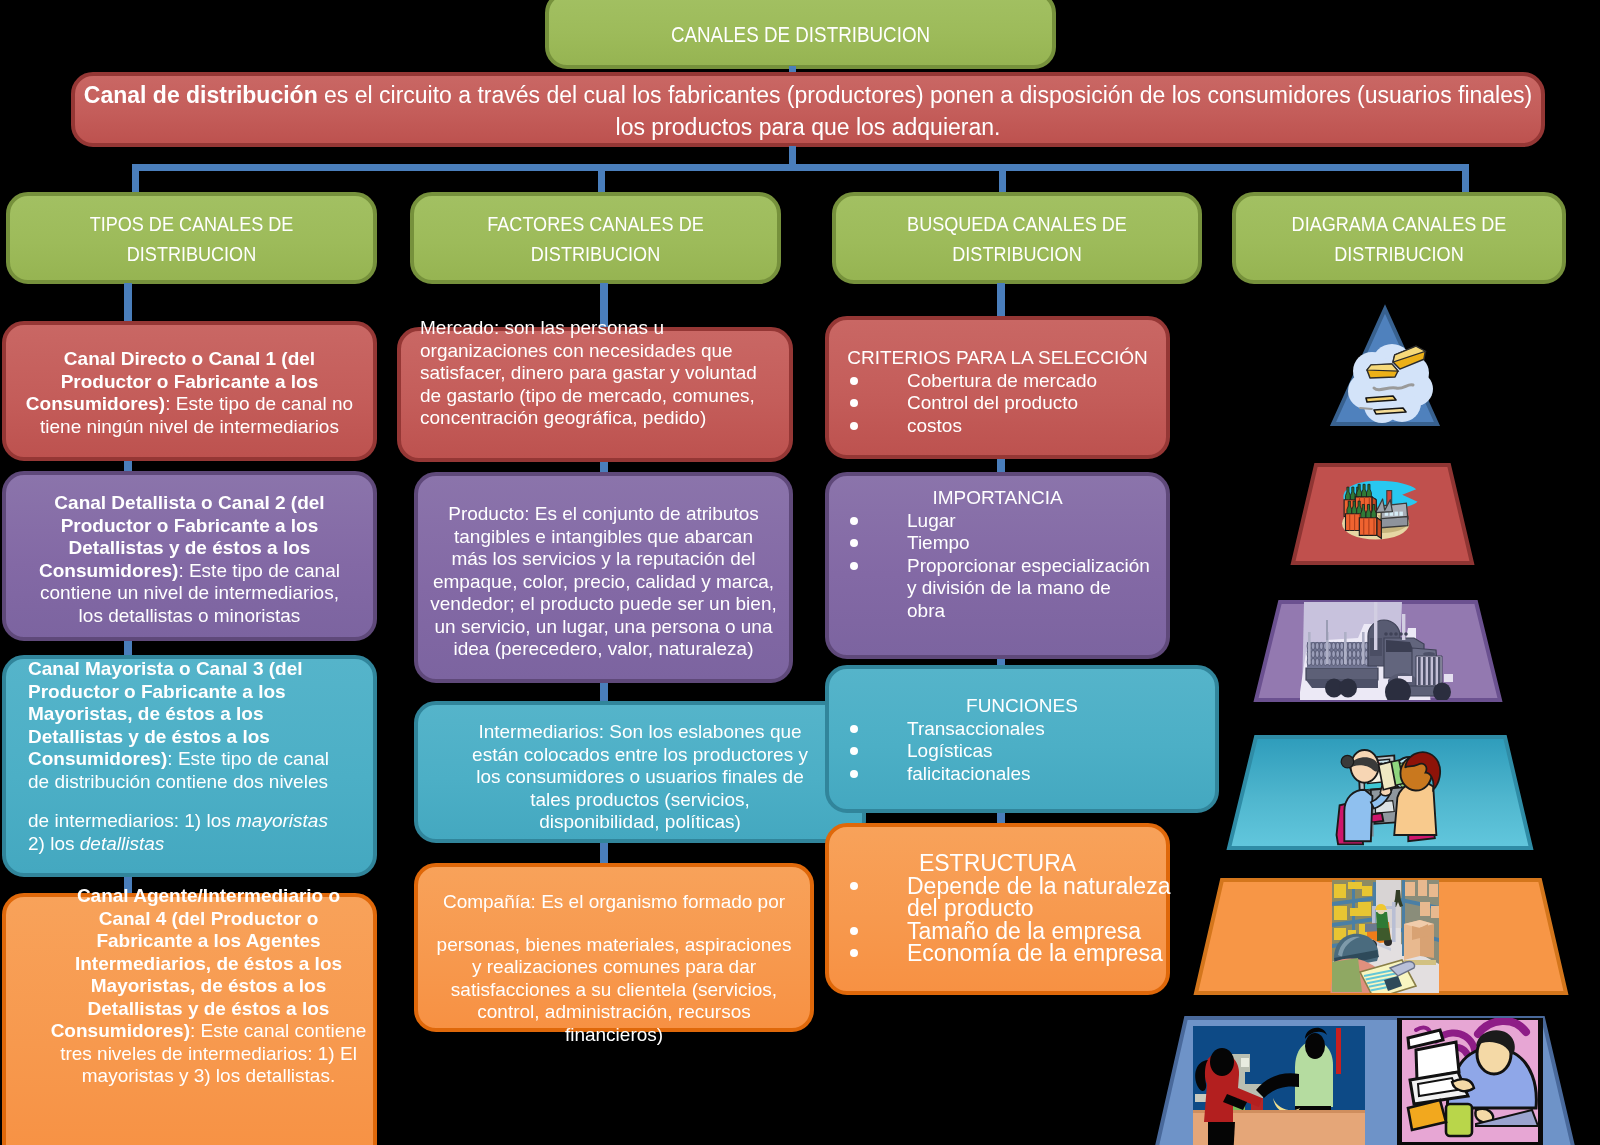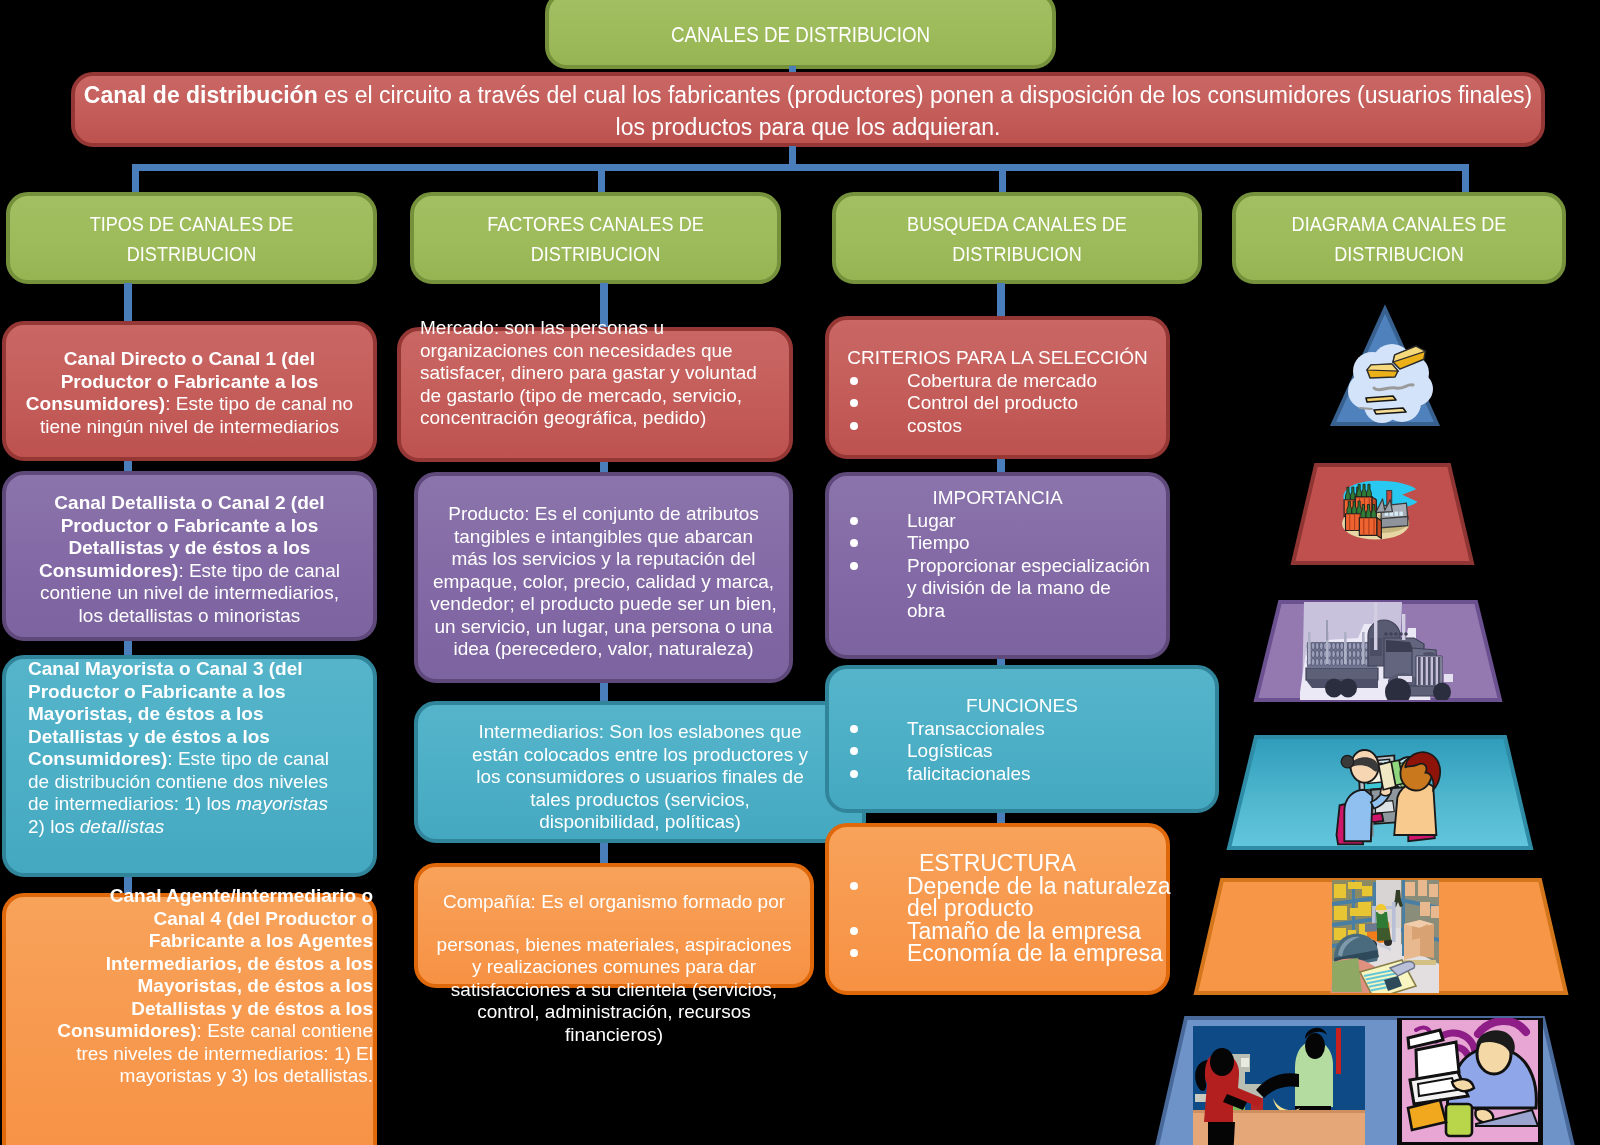--- a/index.html
+++ b/index.html
@@ -100,43 +100,43 @@
       </div>
 </div>
 <div class="box c-teal" style="left:2px;top:655px;width:375px;height:222px">
 <div class="txt" style="top:-1px;font-size:19px;text-align:left;padding-left:22px;">
         <div class="ln" style="line-height:22.5px;"><b>Canal Mayorista o Canal 3 (del</b></div>
         <div class="ln" style="line-height:22.5px;"><b>Productor o Fabricante a los</b></div>
         <div class="ln" style="line-height:22.5px;"><b>Mayoristas, de éstos a los</b></div>
         <div class="ln" style="line-height:22.5px;"><b>Detallistas y de éstos a los</b></div>
         <div class="ln" style="line-height:22.5px;"><b>Consumidores)</b><span>: Este tipo de canal</span></div>
         <div class="ln" style="line-height:22.5px;"><span>de distribución contiene dos niveles</span></div>
-        <div class="ln" style="line-height:22.5px;"><span>de intermediarios: 1) los </span><i>mayoristas</i></div>
+        <div class="ln" style="line-height:22.5px;margin-top:17px;"><span>de intermediarios: 1) los </span><i>mayoristas</i></div>
         <div class="ln" style="line-height:22.5px;"><span>2) los </span><i>detallistas</i></div>
       </div>
 </div>
 <div class="box c-orange" style="left:2px;top:893px;width:375px;height:276px">
-<div class="txt" style="top:-12px;font-size:19px;text-align:right;padding-left:38px;">
+<div class="txt" style="top:-12px;font-size:19px;text-align:center;padding-left:38px;">
         <div class="ln" style="line-height:22.5px;"><b>Canal Agente/Intermediario o</b></div>
         <div class="ln" style="line-height:22.5px;"><b>Canal 4 (del Productor o</b></div>
         <div class="ln" style="line-height:22.5px;"><b>Fabricante a los Agentes</b></div>
         <div class="ln" style="line-height:22.5px;"><b>Intermediarios, de éstos a los</b></div>
         <div class="ln" style="line-height:22.5px;"><b>Mayoristas, de éstos a los</b></div>
         <div class="ln" style="line-height:22.5px;"><b>Detallistas y de éstos a los</b></div>
         <div class="ln" style="line-height:22.5px;"><b>Consumidores)</b><span>: Este canal contiene</span></div>
         <div class="ln" style="line-height:22.5px;"><span>tres niveles de intermediarios: 1) El</span></div>
         <div class="ln" style="line-height:22.5px;"><span>mayoristas y 3) los detallistas.</span></div>
       </div>
 </div>
 <div class="box c-red" style="left:397px;top:327px;width:396px;height:135px">
 <div class="txt" style="top:-14px;font-size:19px;text-align:left;padding-left:19px;">
         <div class="ln" style="line-height:22.5px;">Mercado: son las personas u</div>
         <div class="ln" style="line-height:22.5px;">organizaciones con necesidades que</div>
         <div class="ln" style="line-height:22.5px;">satisfacer, dinero para gastar y voluntad</div>
-        <div class="ln" style="line-height:22.5px;">de gastarlo (tipo de mercado, servicio,</div>
+        <div class="ln" style="line-height:22.5px;">de gastarlo (tipo de mercado, comunes,</div>
         <div class="ln" style="line-height:22.5px;">concentración geográfica, pedido)</div>
       </div>
 </div>
 <div class="box c-purple" style="left:414px;top:472px;width:379px;height:211px">
 <div class="txt" style="top:27px;font-size:19px;text-align:center;padding-left:0px;">
         <div class="ln" style="line-height:22.5px;">Producto: Es el conjunto de atributos</div>
         <div class="ln" style="line-height:22.5px;">tangibles e intangibles que abarcan</div>
         <div class="ln" style="line-height:22.5px;">más los servicios y la reputación del</div>
         <div class="ln" style="line-height:22.5px;">empaque, color, precio, calidad y marca,</div>
         <div class="ln" style="line-height:22.5px;">vendedor; el producto puede ser un bien,</div>
@@ -146,21 +146,21 @@
 </div>
 <div class="box c-teal" style="left:414px;top:701px;width:452px;height:142px">
 <div class="txt" style="top:16px;font-size:19px;text-align:center;padding-left:0px;">
         <div class="ln" style="line-height:22.5px;">Intermediarios: Son los eslabones que</div>
         <div class="ln" style="line-height:22.5px;">están colocados entre los productores y</div>
         <div class="ln" style="line-height:22.5px;">los consumidores o usuarios finales de</div>
         <div class="ln" style="line-height:22.5px;">tales productos (servicios,</div>
         <div class="ln" style="line-height:22.5px;">disponibilidad, políticas)</div>
       </div>
 </div>
-<div class="box c-orange" style="left:414px;top:863px;width:400px;height:125px">
+<div class="box c-orange" style="left:414px;top:863px;width:400px;height:169px">
 <div class="txt" style="top:24px;font-size:19px;text-align:center;padding-left:0px;">
         <div class="ln" style="line-height:22.5px;">Compañía: Es el organismo formado por</div>
         <div class="ln" style="line-height:22.5px;margin-top:20px;">personas, bienes materiales, aspiraciones</div>
         <div class="ln" style="line-height:22.5px;">y realizaciones comunes para dar</div>
         <div class="ln" style="line-height:22.5px;">satisfacciones a su clientela (servicios,</div>
         <div class="ln" style="line-height:22.5px;">control, administración, recursos</div>
         <div class="ln" style="line-height:22.5px;">financieros)</div>
       </div>
 </div>
 <div class="box c-red" style="left:825px;top:316px;width:345px;height:143px">

